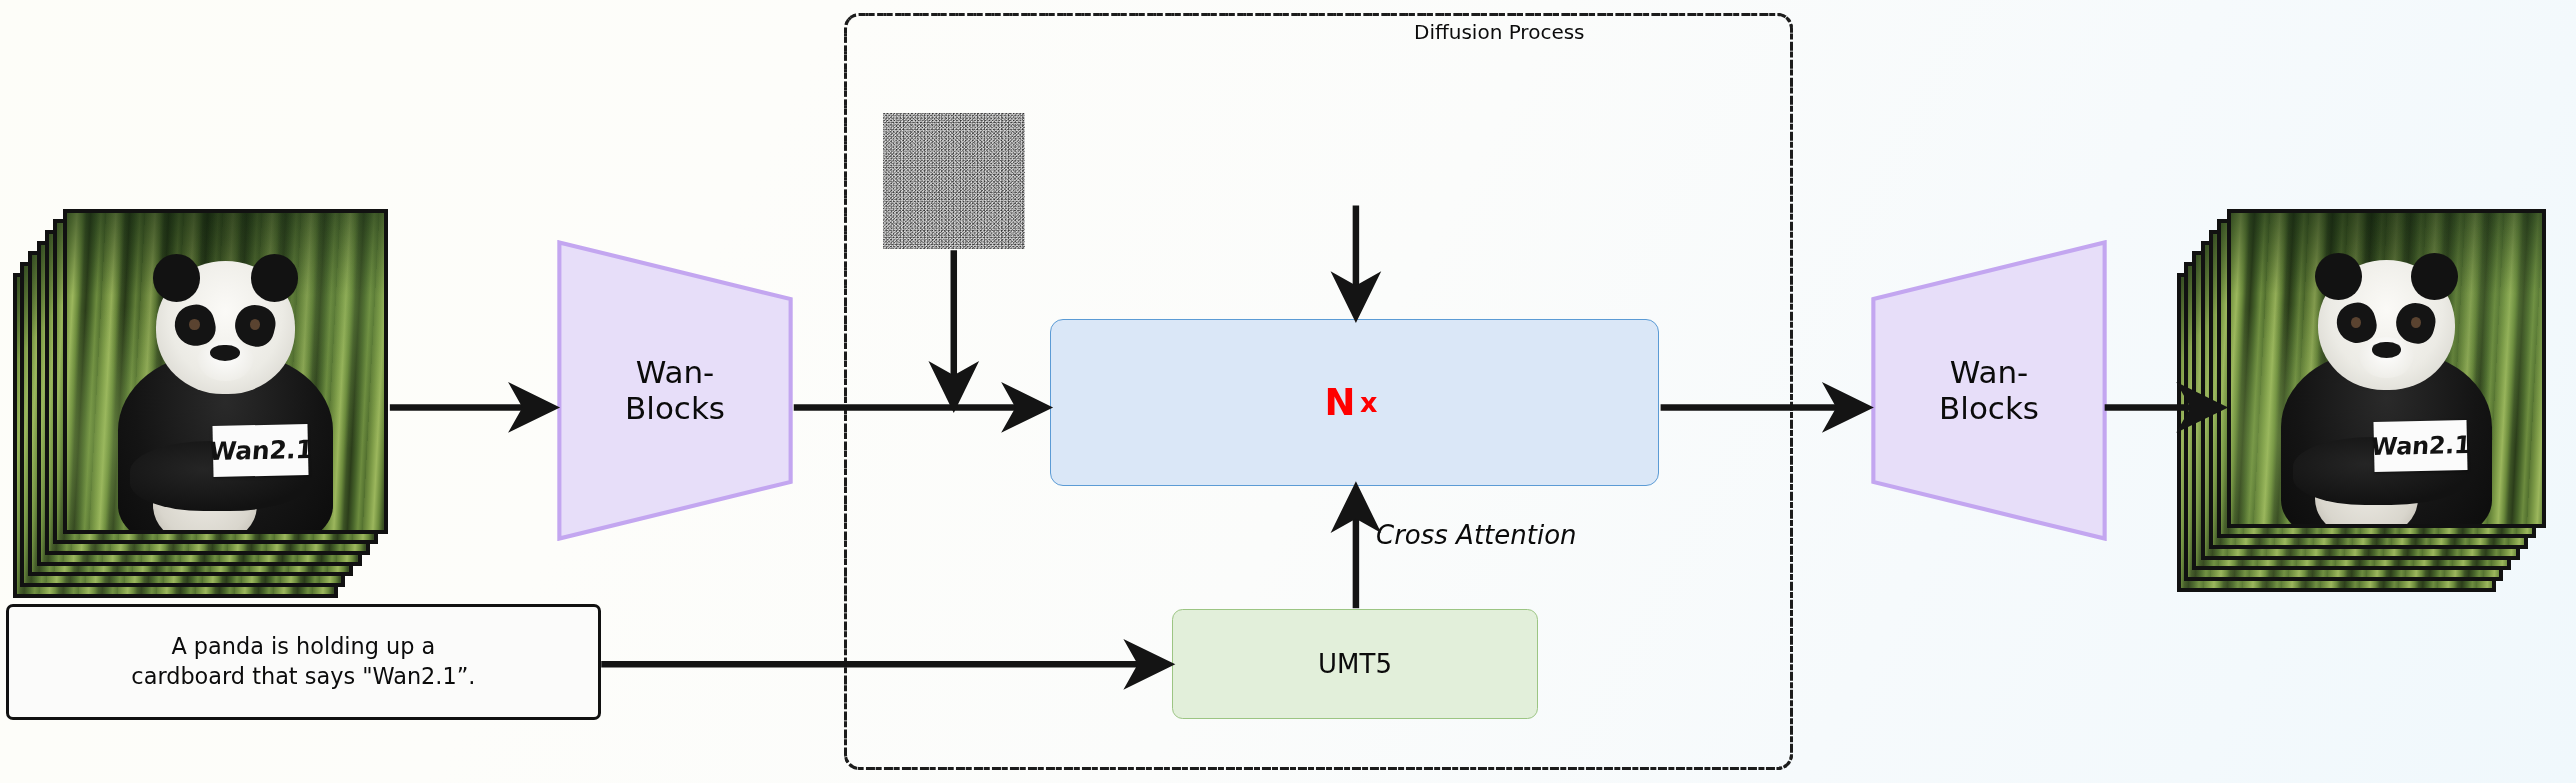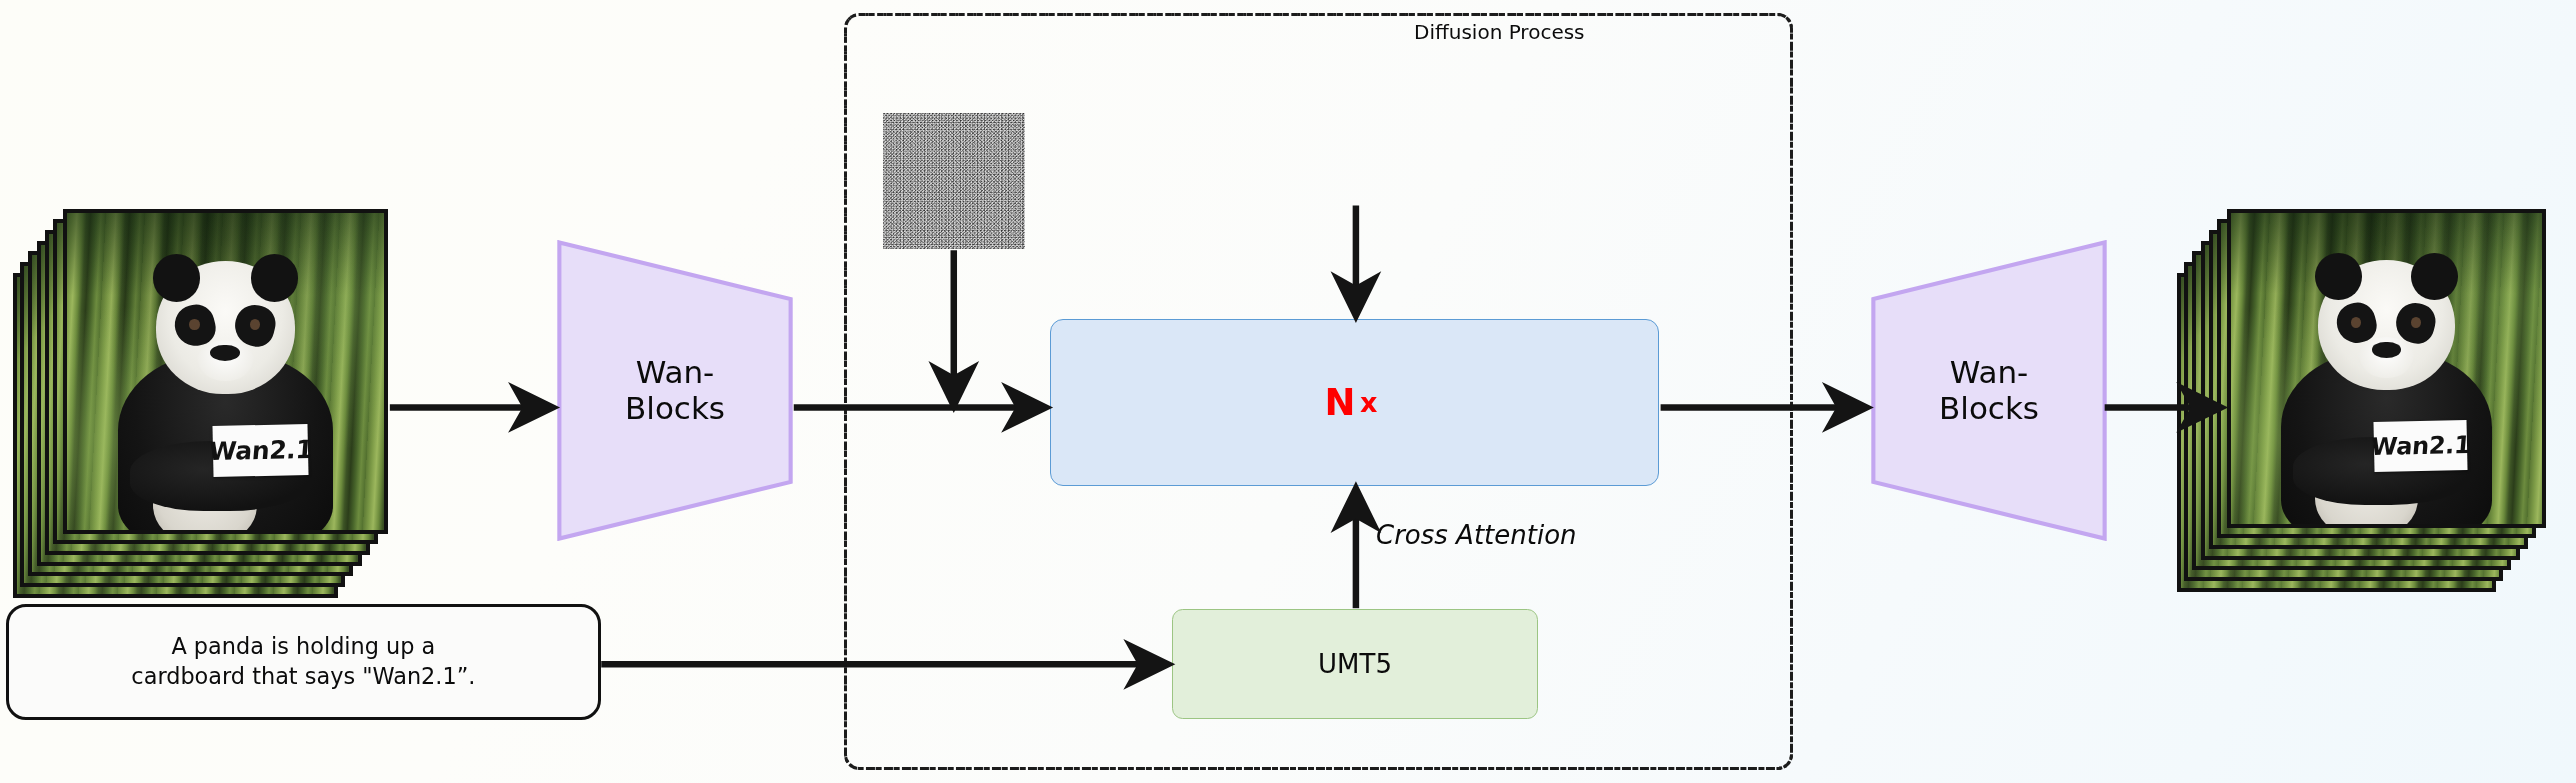--- a/index.html
+++ b/index.html
@@ -225,21 +225,21 @@
   }
   #umt5-block {
     background: #e2efda;
     border: 1.8px solid #9cc583;
     border-radius: 10.6px;
     font-size: 26px;
   }
   #prompt-block {
     background: #fbfbfa;
     border: 3px solid #111111;
-    border-radius: 20px;
+    border-radius: 7px;
     font-size: 22.4px;
     line-height: 1.32;
     padding: 0 15.4px;
     flex-direction: column;
     text-align: right;
   }
 
   
   .trap {
     position: absolute;

